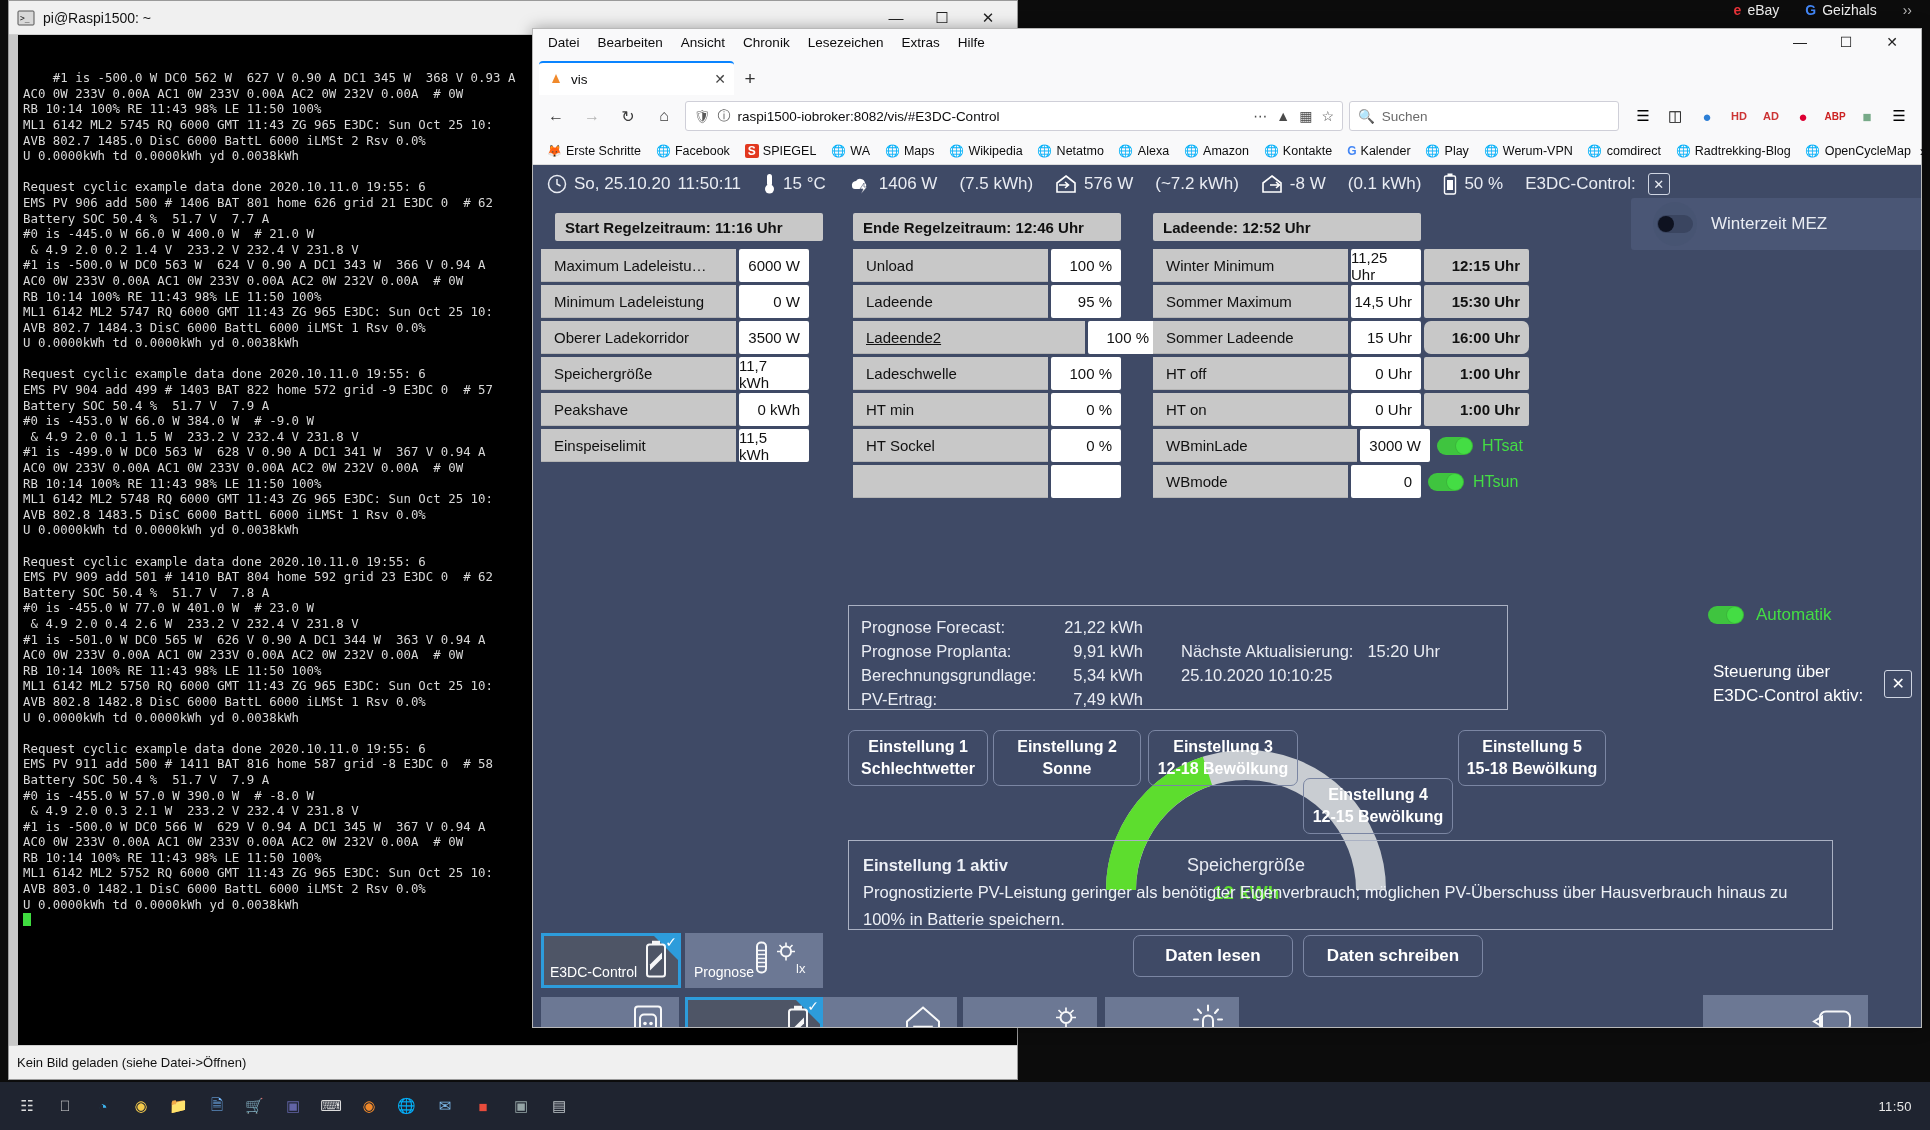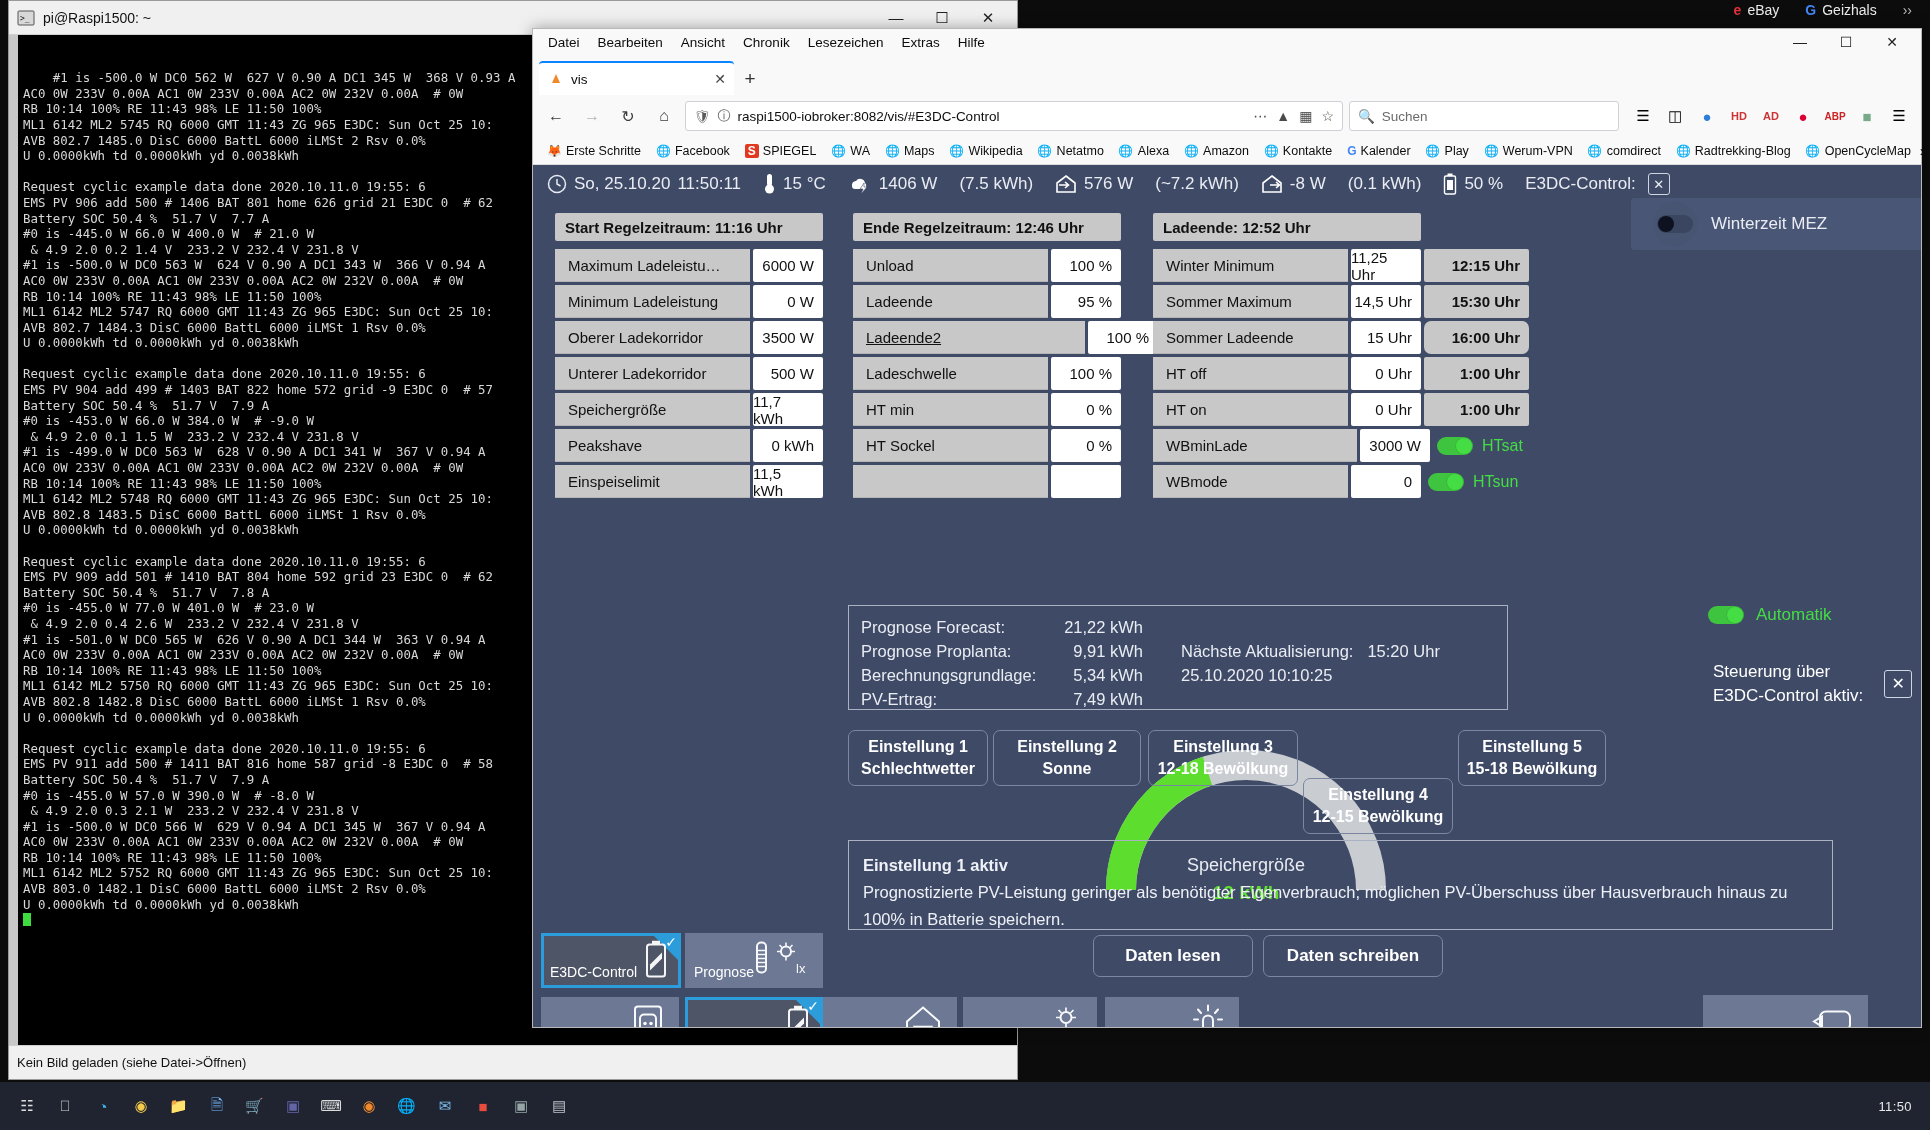--- a/index.html
+++ b/index.html
@@ -151,21 +151,21 @@
 
   
   #gaugebox{position:absolute;left:548px;top:575px;width:330px;height:160px;}
   #gauge-caption{position:absolute;left:548px;top:690px;width:330px;text-align:center;
      font-size:18px;color:#e9ecf3;}
   #gauge-value{position:absolute;left:548px;top:717px;width:330px;text-align:center;
      font-size:19px;font-weight:bold;color:#5ddd2e;}
 
   .btn-outline{
     position:absolute;background:transparent;border:1px solid #7b86a3;border-radius:7px;
-    color:#fff;font-weight:bold;font-size:17px;display:flex;align-items:center;justify-content:center;
+    color:#fff;font-weight:bold;font-size:17px;display:flex;align-items:center;justify-content:center;margin-left:40px;
   }
 
   
   #prognose{
     position:absolute;left:315px;top:440px;width:660px;height:105px;
     border:1px solid #aab1c3;background:#3f4a66;padding:9px 0 0 12px;
     font-size:16.5px;color:#e9ecf3;line-height:24px;
   }
   #prognose .pg-row{display:flex;}
   #prognose .pg-k{width:172px;}
@@ -479,36 +479,32 @@
 
     <div id="winterbar">
       <span class="knobwrap">
         <span class="toggle off">
             <span class="knob"></span>
           </span>
       </span>
       <span class="toglabel white">Winterzeit MEZ</span>
     </div>
 
-    <div class="ptable" id="table1" style="left:22px;top:84px;">
+    <div class="ptable" id="table1" style="left:8px;top:84px;">
         <div class="prow">
           <div class="plabel" style="width: 195px;">Maximum Ladeleistu…</div>
           <div class="pval" style="width: 70px;">6000 W</div>
         </div>
         <div class="prow">
           <div class="plabel" style="width: 195px;">Minimum Ladeleistung</div>
           <div class="pval" style="width: 70px;">0 W</div>
         </div>
         <div class="prow">
           <div class="plabel" style="width: 195px;">Oberer Ladekorridor</div>
           <div class="pval" style="width: 70px;">3500 W</div>
-        </div>
-        <div class="prow">
-          <div class="plabel" style="width: 195px;">Unterer Ladekorridor</div>
-          <div class="pval" style="width: 70px;">500 W</div>
         </div>
         <div class="prow">
           <div class="plabel" style="width: 195px;">Speichergröße</div>
           <div class="pval" style="width: 70px;">11,7 kWh</div>
         </div>
         <div class="prow">
           <div class="plabel" style="width: 195px;">Peakshave</div>
           <div class="pval" style="width: 70px;">0 kWh</div>
         </div>
         <div class="prow">

